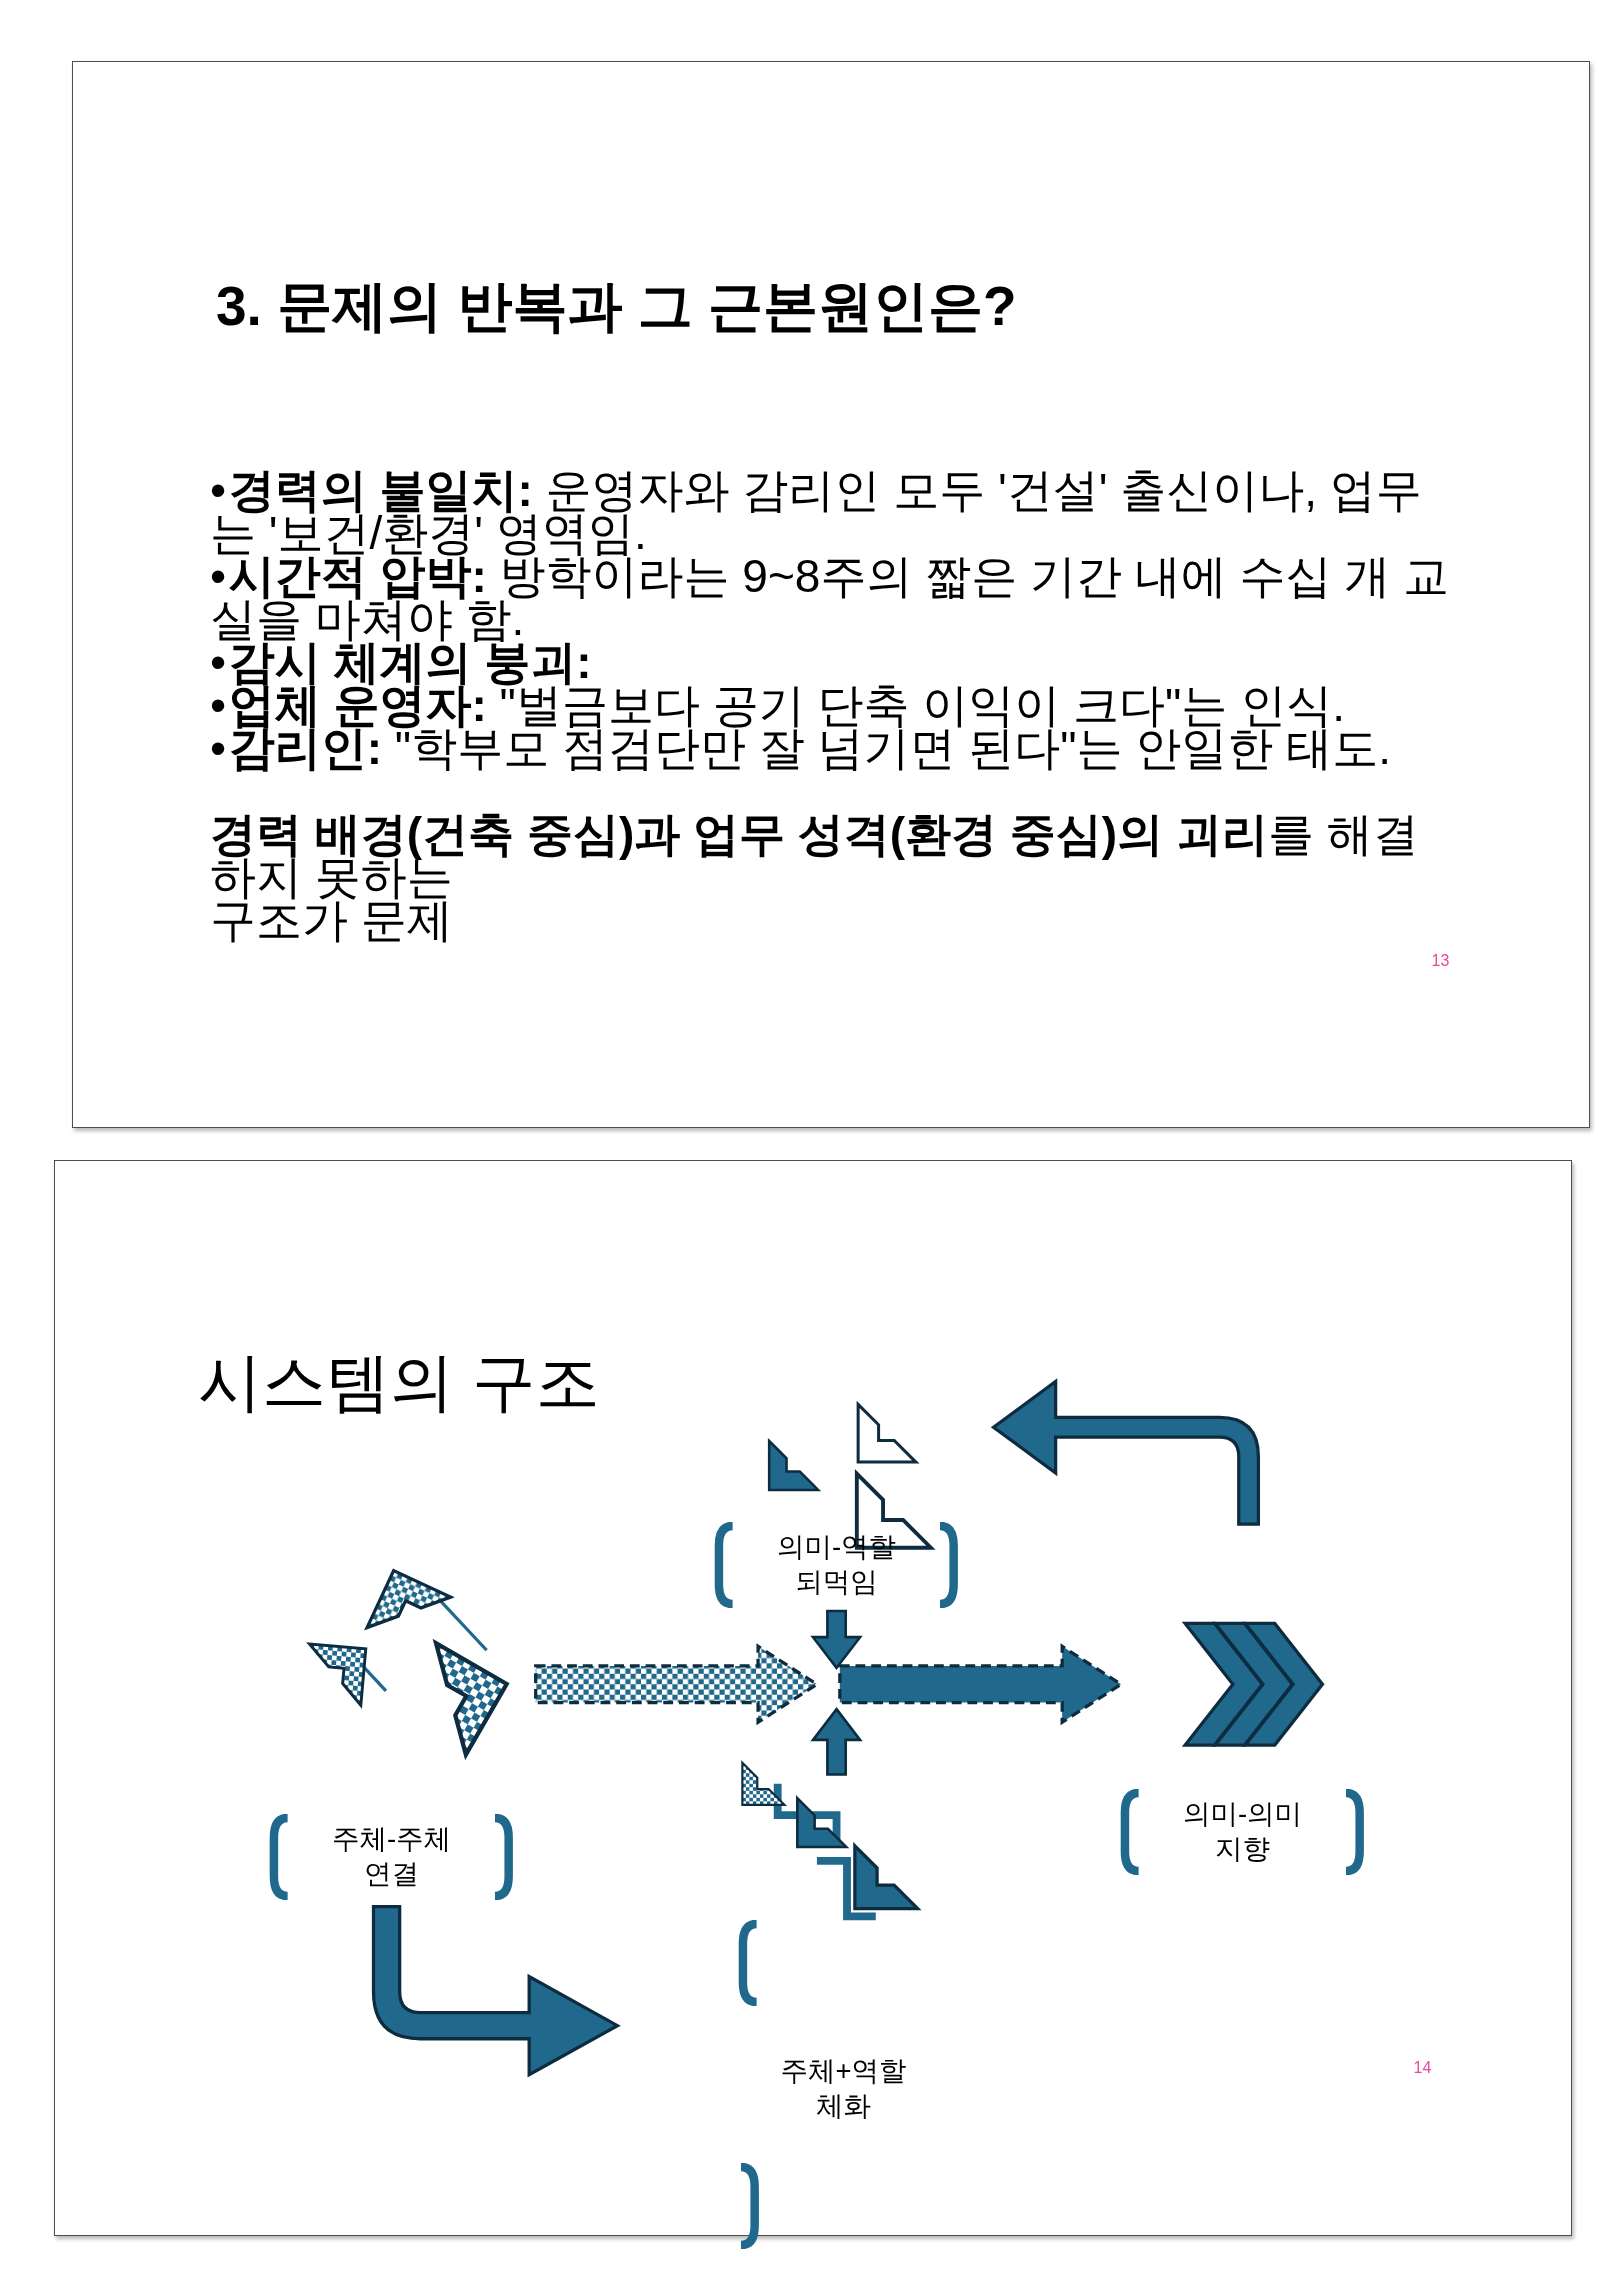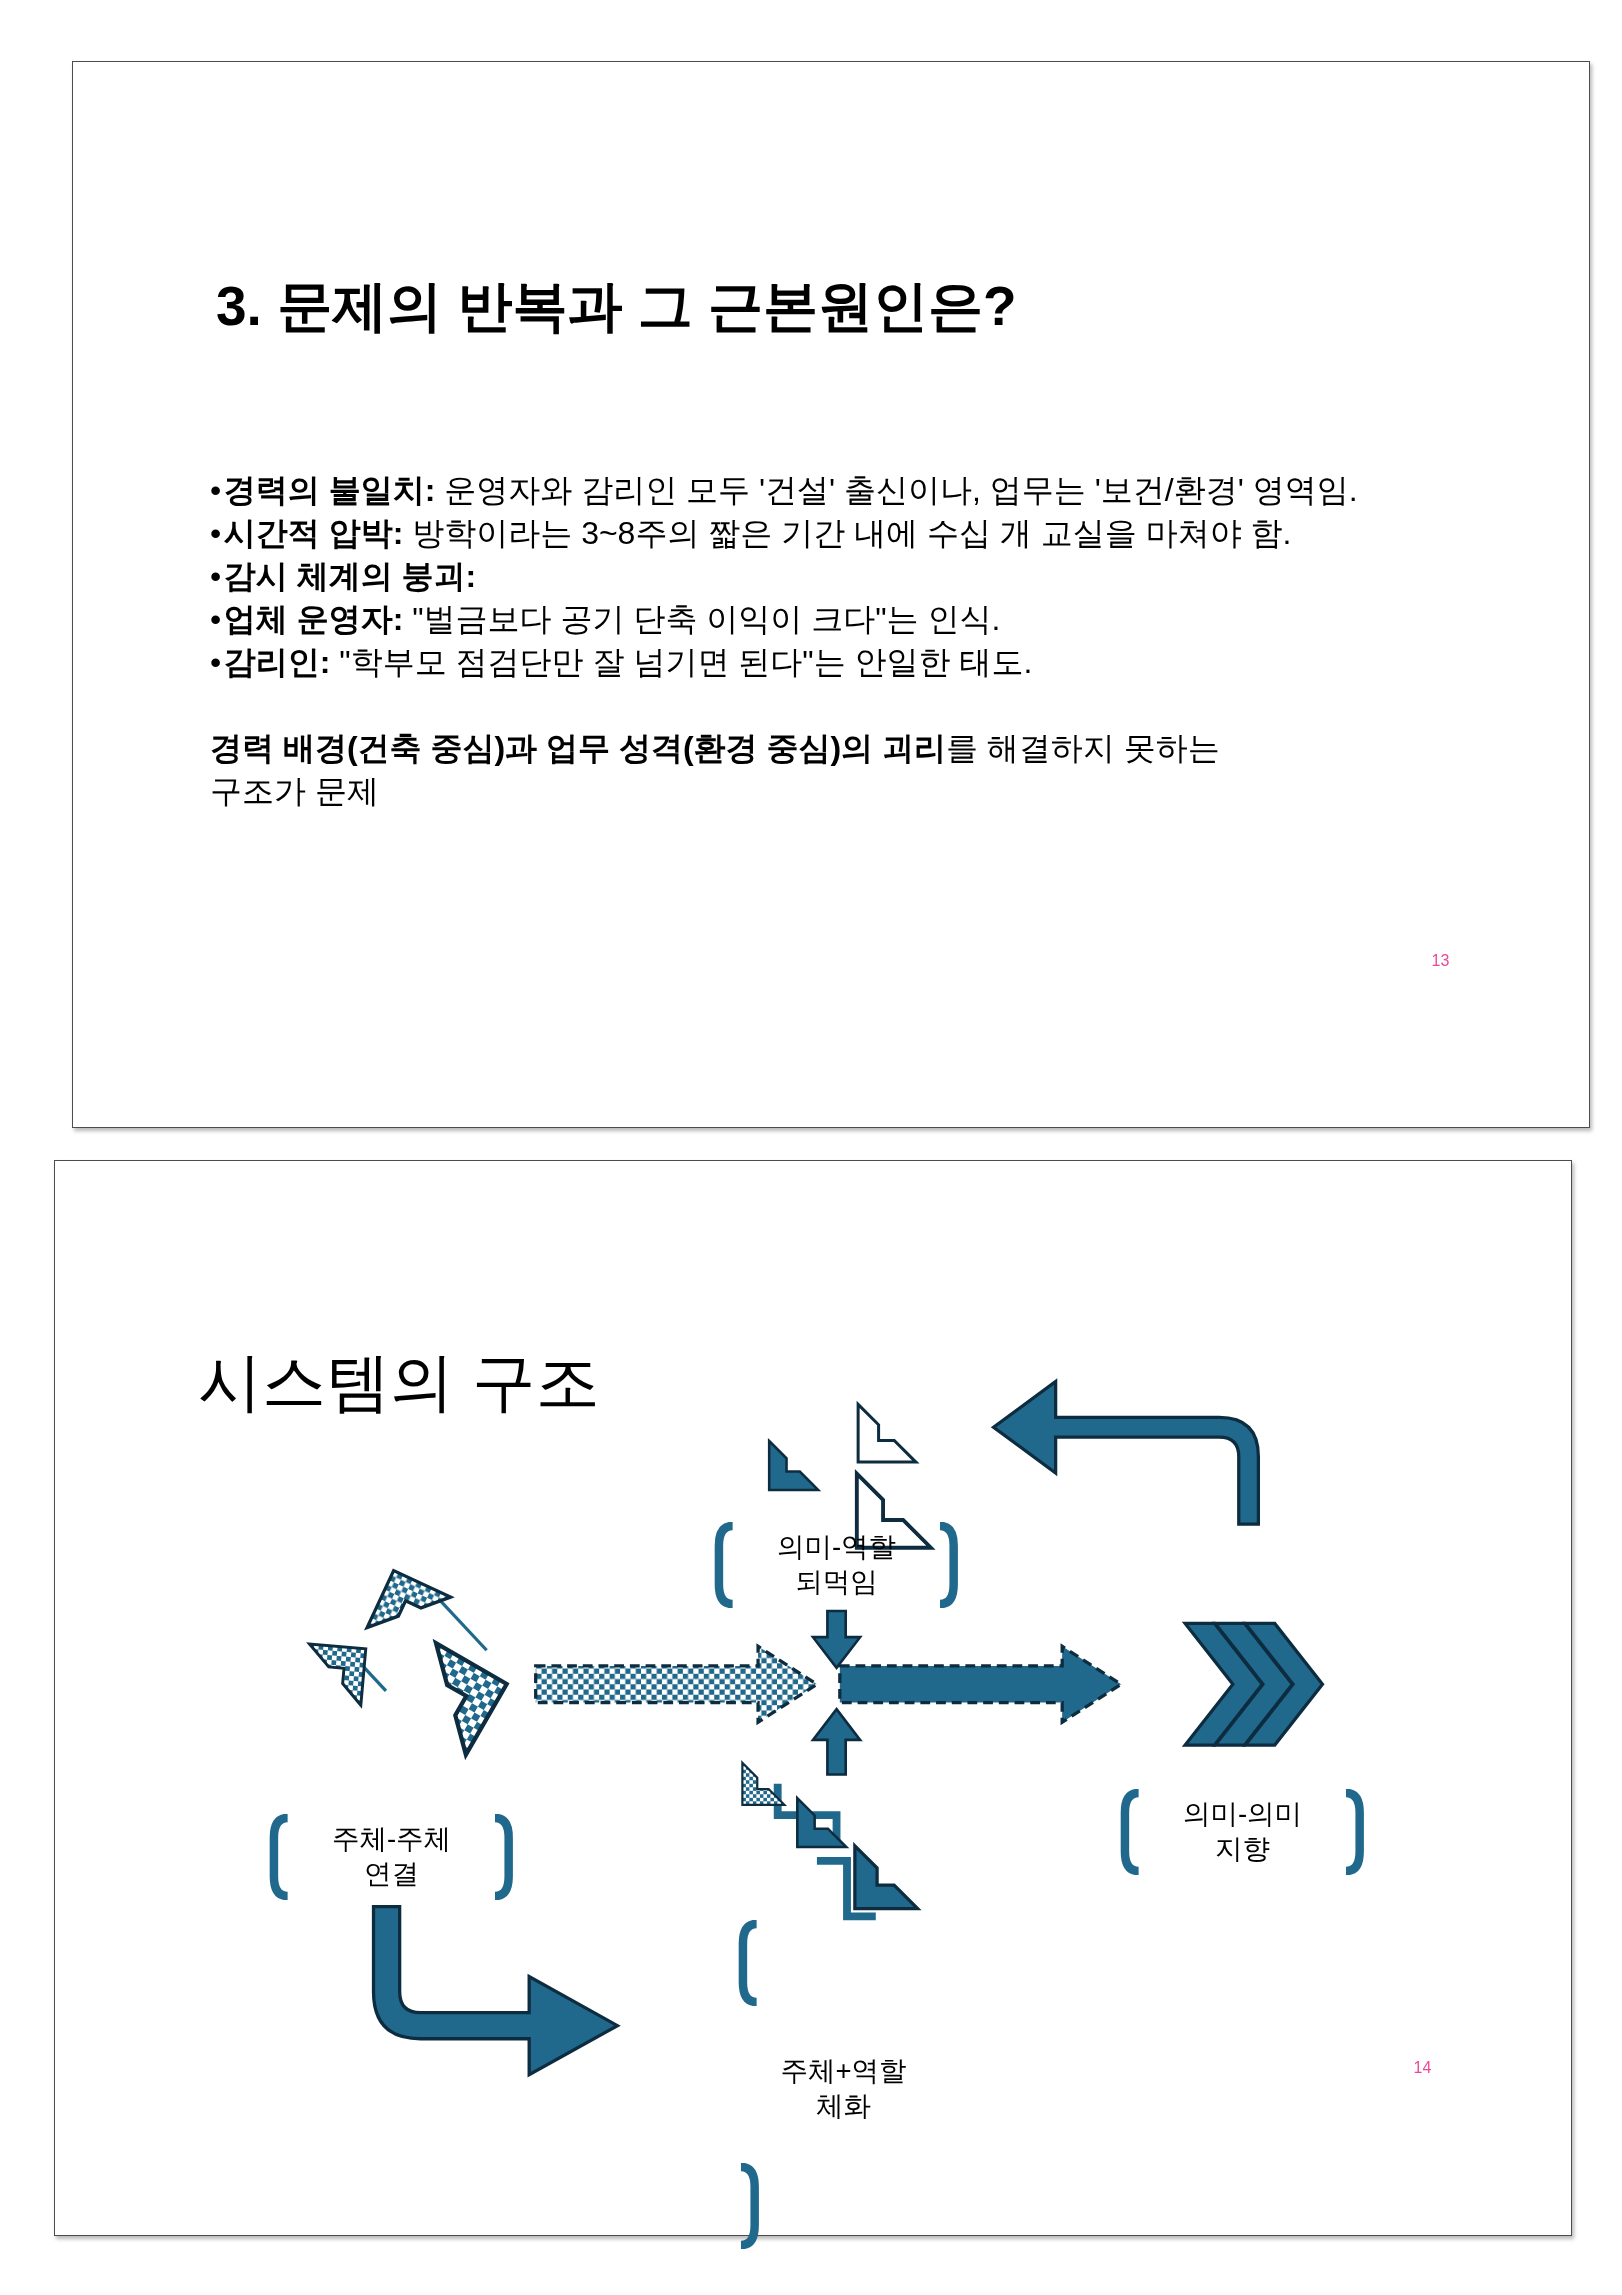--- a/index.html
+++ b/index.html
@@ -4,21 +4,21 @@
 <style>
   html,body{margin:0;padding:0;background:#ffffff;}
   .page{position:relative;width:1622px;height:2295px;background:#ffffff;overflow:hidden;
         font-family:"Liberation Sans",sans-serif;}
   .slide{position:absolute;left:54px;width:1516px;background:#ffffff;
          border:1.3px solid #4d4d4d;box-shadow:2px 2.6px 3.9px rgba(0,0,0,0.28);}
   .slide1{top:61px;height:1065px;margin-left:18px;}
   .slide2{top:1160px;height:1074px;}
   .s1-title{position:absolute;left:143px;top:208px;font-size:55px;font-weight:bold;color:#000;
             letter-spacing:0px;white-space:nowrap;}
-  .body-text{position:absolute;left:137px;top:407px;width:1248px;font-size:32px;line-height:43px;
+  .body-text{position:absolute;left:137px;top:407px;width:1248px;font-size:46px;line-height:43px;
              color:#000;}
   .bline .dot{margin-right:2.6px;}
   .seg-b{font-weight:bold;}
   .closing{margin-top:43px;}
   .pagenum{position:absolute;left:1335px;width:65px;text-align:center;font-size:16px;color:#ec4899;}
   .slide1 .pagenum{top:890px;}
   .slide2 .pagenum{top:898px;}
   .s2-title{position:absolute;left:143px;top:178px;font-size:64px;font-weight:400;color:#000;
             white-space:nowrap;}
   .diagram{position:absolute;left:0;top:0;width:1516px;height:1074px;}
@@ -37,21 +37,21 @@
 <div class="page">
 
   <div class="slide slide1">
     <div class="s1-title">3. 문제의 반복과 그 근본원인은?</div>
 
     <div class="body-text">
       <div class="bline">
         <span class="dot">•</span><span class="seg-b">경력의 불일치:</span><span> 운영자와 감리인 모두 '건설' 출신이나, 업무는 '보건/환경' 영역임.</span>
       </div>
       <div class="bline">
-        <span class="dot">•</span><span class="seg-b">시간적 압박:</span><span> 방학이라는 3~8주의 짧은 기간 내에 수십 개 교실을 마쳐야 함.</span>
+        <span class="dot">•</span><span class="seg-b">시간적 압박:</span><span> 방학이라는 9~8주의 짧은 기간 내에 수십 개 교실을 마쳐야 함.</span>
       </div>
       <div class="bline">
         <span class="dot">•</span><span class="seg-b">감시 체계의 붕괴:</span><span></span>
       </div>
       <div class="bline">
         <span class="dot">•</span><span class="seg-b">업체 운영자:</span><span> "벌금보다 공기 단축 이익이 크다"는 인식.</span>
       </div>
       <div class="bline">
         <span class="dot">•</span><span class="seg-b">감리인:</span><span> "학부모 점검단만 잘 넘기면 된다"는 안일한 태도.</span>
       </div>

